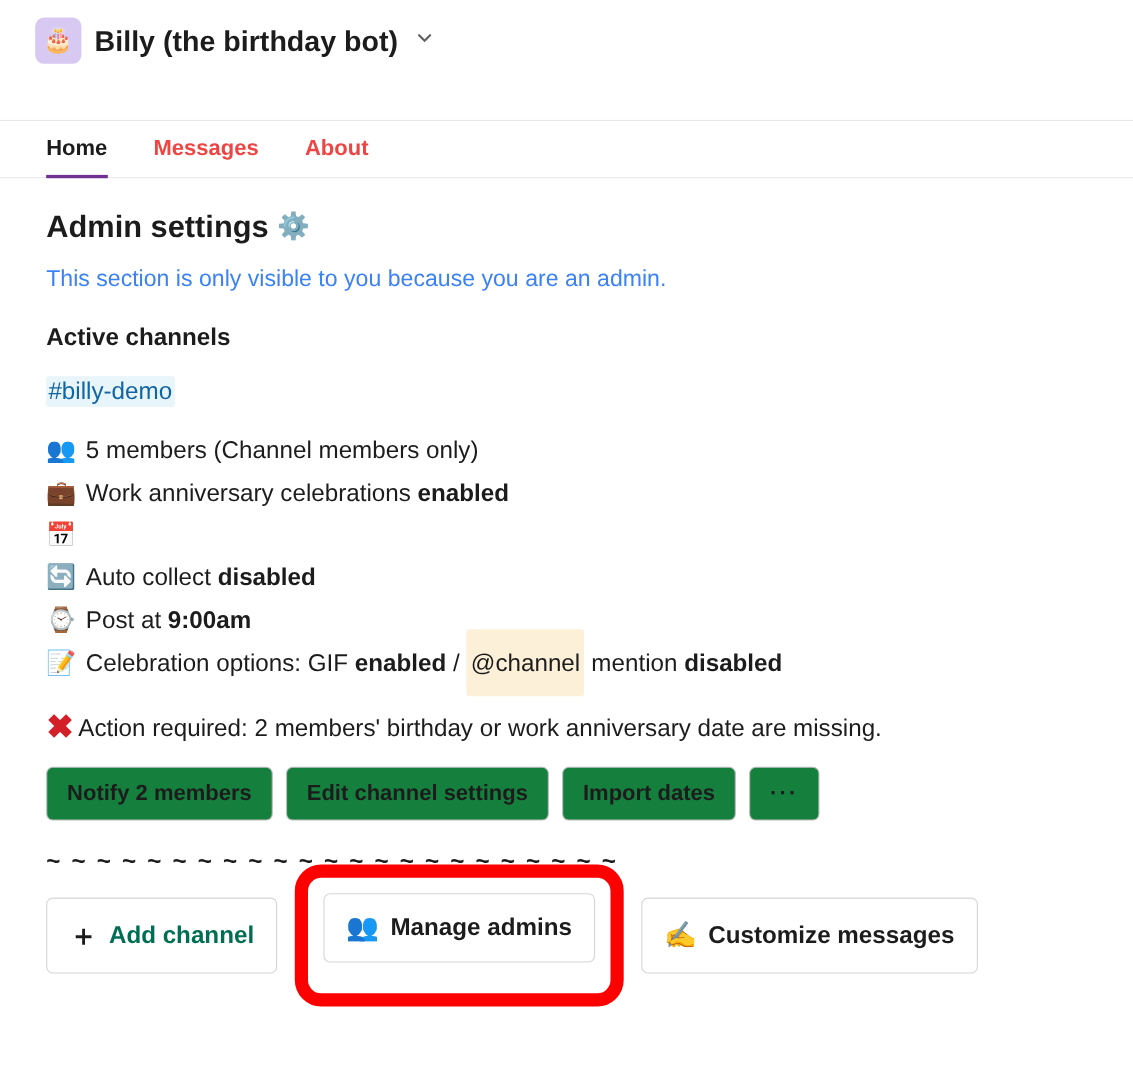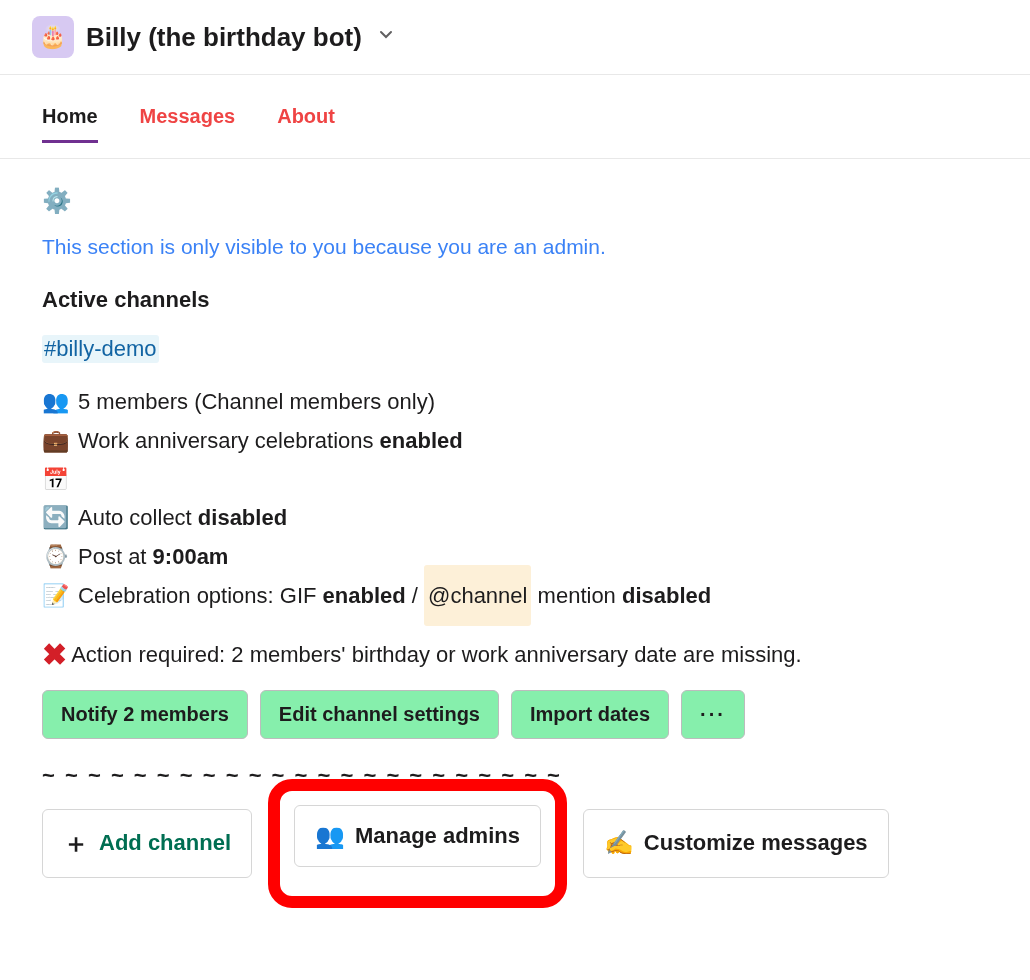--- a/index.html
+++ b/index.html
@@ -34,23 +34,24 @@
       font-size: 26px;
       font-weight: 900;
     }
     .chevron-down {
       margin-left: 4px;
       color: #616061;
     }
     .tabs {
       display: flex;
       gap: 42px;
-      padding: 16px 42px;
+      padding: 0 42px;
       border-top: 1px solid #e8e8e8;
       border-bottom: 1px solid #e8e8e8;
+      margin-top: 35px;
     }
     .tab {
       padding: 14px 0;
       font-size: 20px;
       font-weight: 700;
       cursor: pointer;
       color: #ef4444;
       position: relative;
     }
     .tab.active {
@@ -133,21 +134,21 @@
       font-weight: 900;
       line-height: 1;
     }
     .button-row {
       display: flex;
       gap: 12px;
       margin-bottom: 24px;
     }
     .btn {
       border: 1px solid #bcbcbd;
-      background: #86efac;
+      background: #15803d;
       border-radius: 6px;
       padding: 12px 18px;
       font-size: 20px;
       font-weight: 700;
       cursor: pointer;
       display: flex;
       align-items: center;
       gap: 8px;
       color: #1d1c1d;
     }
@@ -218,20 +219,21 @@
 
 <div class="tabs">
   <div class="tab active">Home</div>
   <div class="tab">Messages</div>
   <div class="tab">About</div>
 </div>
 
 <div class="content">
 
   <div class="admin-title">
+    <span>Admin settings</span>
     <span class="gear-icon">⚙️</span>
   </div>
 
   <div class="admin-subtitle">This section is only visible to you because you are an admin.</div>
 
   <div class="section-label">Active channels</div>
 
   <a class="channel-link">#billy-demo</a>
 
   <div class="info-line">

